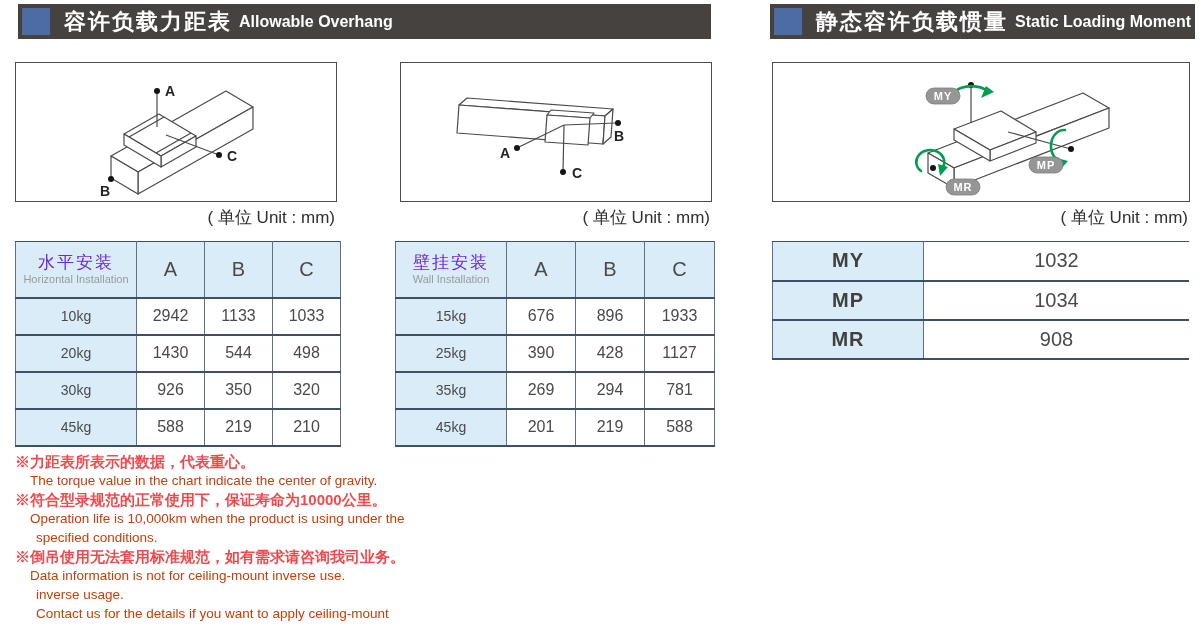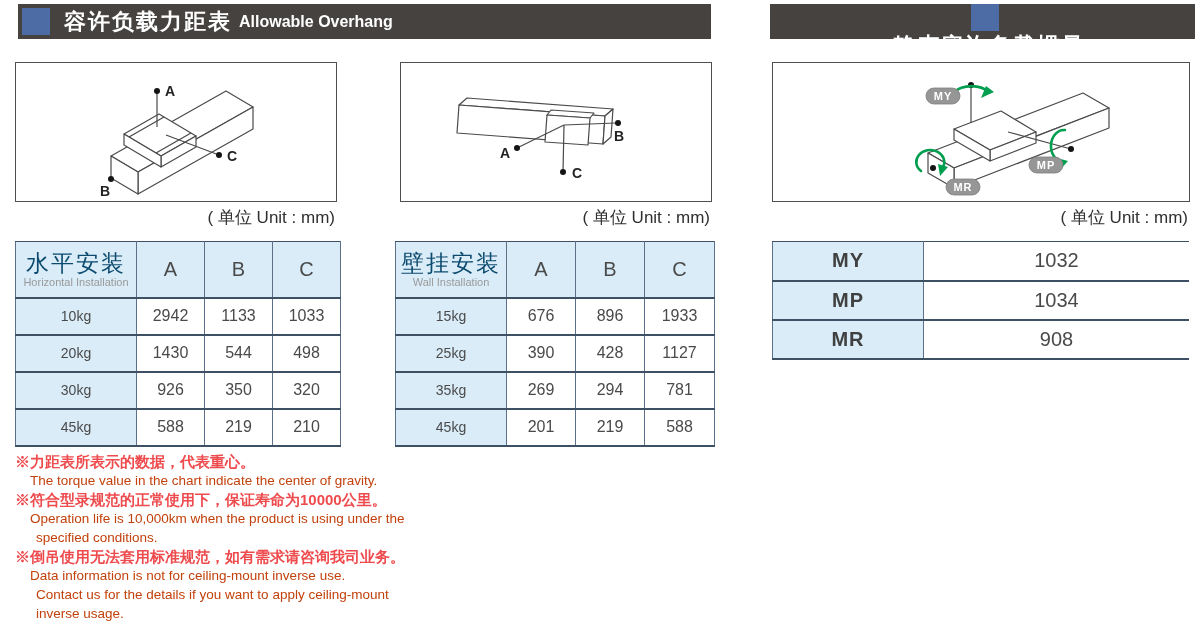--- a/index.html
+++ b/index.html
@@ -2,21 +2,21 @@
 <html><head>
 <meta charset="utf-8">
 <style>
   html,body{margin:0;padding:0;background:#fff;}
   .page{position:relative;width:1200px;height:629px;background:#fff;overflow:hidden;
         font-family:"Liberation Sans",sans-serif;}
 
   
   .bar{position:absolute;top:4px;height:35px;background:#464240;display:flex;align-items:center;}
   .bar-left{left:18px;width:693px;}
-  .bar-right{left:770px;width:425px;flex-direction:column;}
+  .bar-right{left:770px;width:425px;}
   .accent{width:28px;height:27px;background:#4d6ca5;margin-left:4px;flex:0 0 auto;}
   .bar-zh{color:#fff;font-size:22px;font-weight:bold;margin-left:14px;letter-spacing:2px;white-space:nowrap;}
   .bar-en{color:#fff;font-size:16px;font-weight:bold;margin-left:7px;white-space:nowrap;}
 
   
   .dbox{position:absolute;top:62px;height:138px;border:1px solid #4f4f4f;background:#fff;}
   .box1{left:15px;width:320px;}
   .box2{left:400px;width:310px;}
   .box3{left:772px;width:416px;}
   .dbox svg{display:block;}
@@ -33,21 +33,21 @@
           border-top:2px solid #3e5064;border-bottom:2px solid #3e5064;
           text-align:center;vertical-align:middle;background:#fff;padding:0;}
   .tbl tr:first-child td{border-top-width:1px;}
   .tbl td.blue{background:#d9ecf8;}
   .tbl-left{left:15px;top:241px;width:321px;}
   .tbl-mid{left:395px;top:241px;width:316px;}
   .tbl-right{left:772px;top:241px;width:417px;}
   .hrow{height:56px;}
   .drow{height:37px;}
   .mrow{height:39px;}
-  .hzh{font-size:23px;color:#0c4a6e;letter-spacing:2px;line-height:1.15;}
+  .hzh{font-size:17px;color:#6d28d9;letter-spacing:2px;line-height:1.15;}
   .hen{font-size:11px;color:#9a9a9a;line-height:1.1;}
   .abc{font-size:20px;}
   .kg{font-size:14px;}
   .num{font-size:16px;}
   .mlabel{font-size:20px;font-weight:bold;letter-spacing:1px;color:#404040;}
   .mval{font-size:20px;}
   .tbl-right td:last-child{border-right:none;}
 
   
   .notes{position:absolute;left:15px;top:452px;width:520px;}
@@ -260,17 +260,17 @@
     </table>
 
   <div class="notes">
     <div class="nzh">※力距表所表示的数据，代表重心。</div>
     <div class="nen">The torque value in the chart indicate the center of gravity.</div>
     <div class="nzh">※符合型录规范的正常使用下，保证寿命为10000公里。</div>
     <div class="nen">Operation life is 10,000km when the product is using under the</div>
     <div class="nen nen2">specified conditions.</div>
     <div class="nzh">※倒吊使用无法套用标准规范，如有需求请咨询我司业务。</div>
     <div class="nen">Data information is not for ceiling-mount inverse use.</div>
+    <div class="nen nen2">inverse usage.</div>
     <div class="nen nen2">Contact us for the details if you want to apply ceiling-mount</div>
-    <div class="nen nen2">inverse usage.</div>
   </div>
 
 </div>
 
 </body></html>

